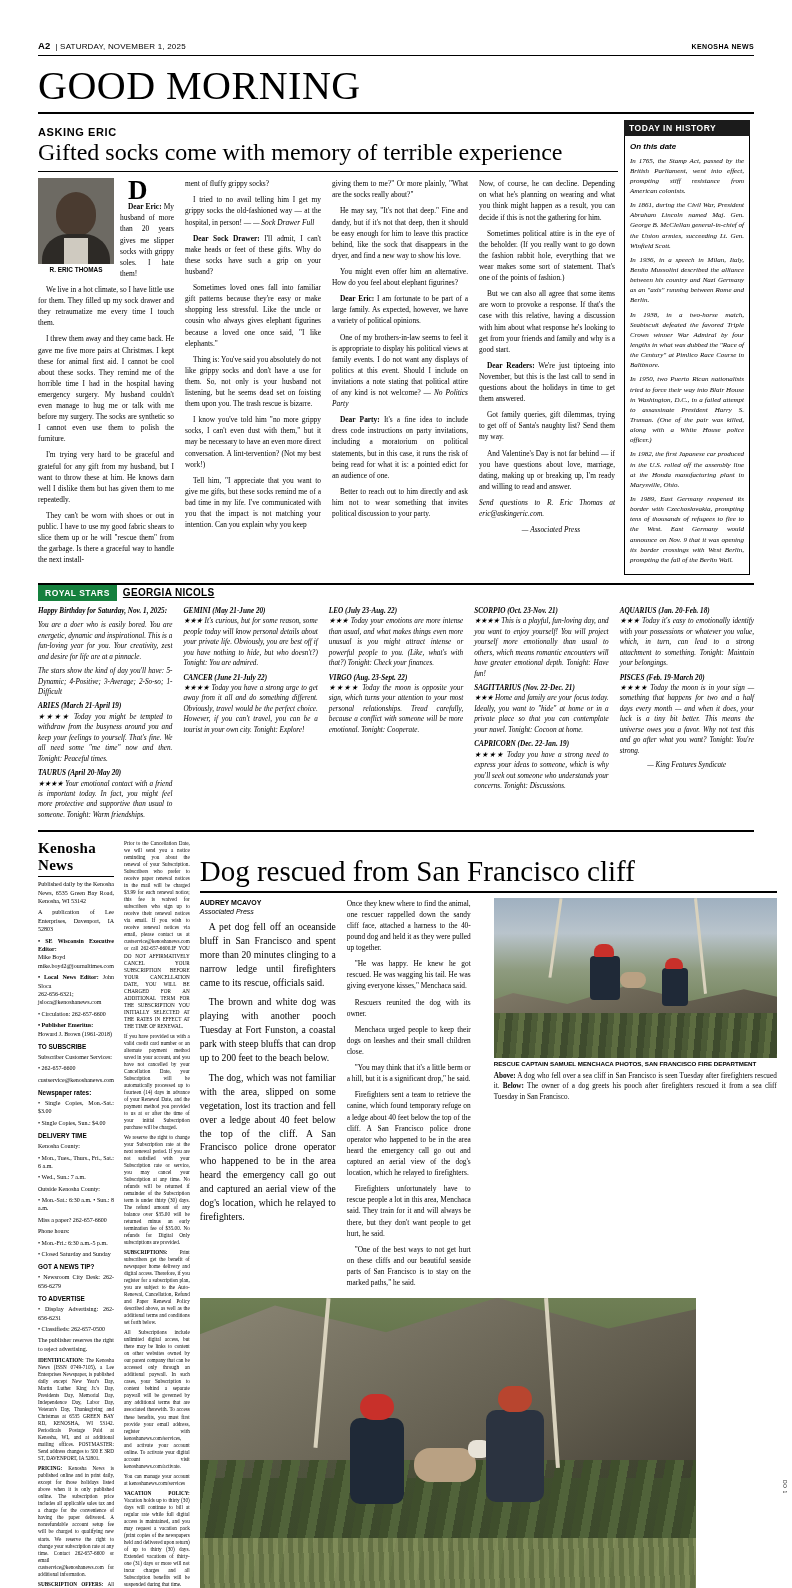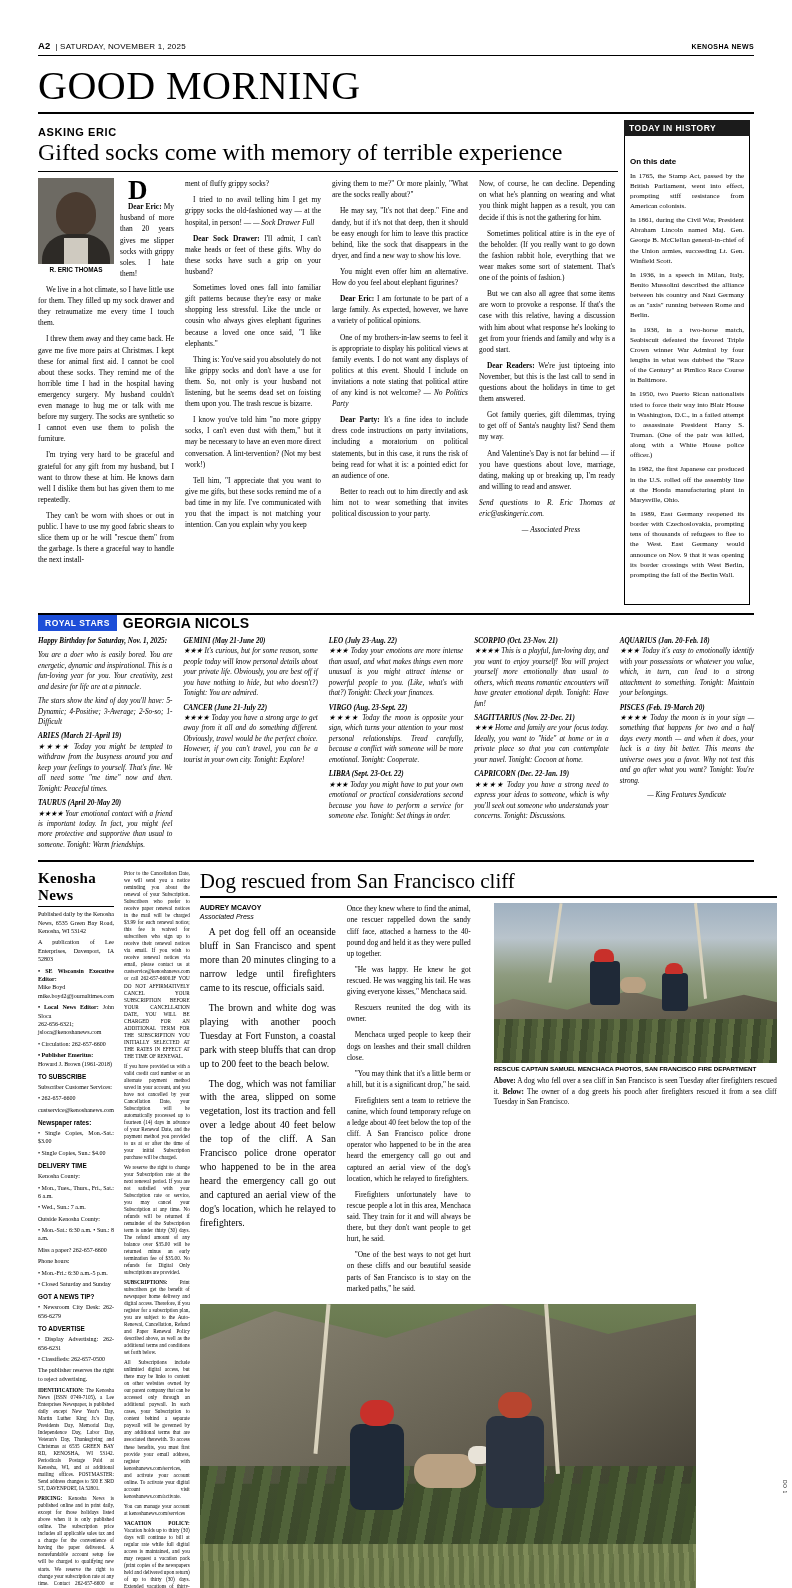--- a/index.html
+++ b/index.html
@@ -40,49 +40,49 @@
   .photo .body{position:absolute;left:4px;top:56px;width:68px;height:34px;background:#2d2a26;border-radius:26px 26px 0 0;}
   .photo .shirt{position:absolute;left:26px;top:60px;width:24px;height:30px;background:#cfcac0;}
   .photocap{font-family:"Liberation Sans",sans-serif;font-size:6.4px;font-weight:700;line-height:1.25;
             text-align:center;margin-top:2px;}
 
   
   .history{width:126px;}
   .hisbar{background:#1b1b1b;color:#fff;font-family:"Liberation Sans",sans-serif;font-size:8.5px;
           font-weight:700;letter-spacing:.5px;padding:3px 5px;}
   .hisbody{border-left:1px solid #000;border-right:1px solid #000;border-bottom:1px solid #000;
-           padding:20px 5px;font-size:7px;line-height:1.45;text-align:justify;}
+           padding:5px 5px;font-size:7px;line-height:1.45;text-align:justify;font-style:italic;}
   .hisbody h4{font-family:"Liberation Sans",sans-serif;font-size:8px;margin:0 0 3px 0;}
   .hisbody p{margin:0 0 4px 0;}
 
   
   .starbar{display:flex;align-items:center;margin-top:8px;border-top:2px solid #000;}
-  .starbar .tag{background:#1d4ed8;color:#fff;font-family:"Liberation Sans",sans-serif;font-size:8.5px;
+  .starbar .tag{background:#15803d;color:#fff;font-family:"Liberation Sans",sans-serif;font-size:8.5px;
                 font-weight:700;letter-spacing:.5px;padding:3px 7px;}
-  .starbar .by{font-family:"Liberation Sans",sans-serif;font-size:14px;font-weight:700;margin-left:6px;letter-spacing:.3px;}
+  .starbar .by{font-family:"Liberation Sans",sans-serif;font-size:10px;font-weight:700;margin-left:6px;letter-spacing:.3px;text-decoration:underline;}
   .starwrap{display:flex;gap:11px;margin-top:5px;border-bottom:2px solid #000;padding-bottom:6px;}
   .scol{width:136px;font-size:7.2px;line-height:1.45;text-align:justify;}
   .scol p{margin:0 0 4px 0;font-style:italic;}
   .scol b{font-weight:700;}
   .stars{letter-spacing:-0.5px;}
 
   
   .lower{display:flex;gap:10px;margin-top:8px;}
   .masthead-col{width:126px;}
   .kn-logo{font-family:"Liberation Serif",serif;font-size:15px;font-weight:700;letter-spacing:.3px;
            border-bottom:1px solid #000;padding-bottom:2px;}
   .kn-sub{font-size:6px;line-height:1.4;margin-top:3px;text-align:justify;}
   .kn-sub h5{font-family:"Liberation Sans",sans-serif;font-size:6.4px;margin:5px 0 1px 0;font-weight:700;}
   .kn-sub p{margin:0 0 3px 0;}
   .tinycol{font-size:5.2px;line-height:1.35;text-align:justify;}
   .tinycol p{margin:0 0 3px 0;}
   .tinycol b{font-weight:700;}
 
   .dogcol{width:580px;}
-  .doghead{font-size:21px;line-height:1.05;margin:0 0 4px 0;}
+  .doghead{font-size:29px;line-height:1.05;margin:16px 0 4px 0;}
   .dogrule{border-top:1px solid #000;border-bottom:1px solid #000;height:0;margin:0 0 5px 0;}
   .dogbody{display:flex;gap:11px;}
   .dcol{width:136px;font-size:7.4px;line-height:1.5;text-align:justify;}
   .dcol p{margin:0 12px 5px 0;text-indent:8px;}
   .dcol p.noind{text-indent:0;}
   .byline{font-family:"Liberation Sans",sans-serif;font-size:7px;font-weight:700;line-height:1.3;margin-bottom:4px;}
   .byline span{display:block;font-weight:400;font-style:italic;}
   .dleadp{font-size:9.6px;line-height:1.45;text-align:justify;}
   .dleadp p{margin:0 0 6px 0;text-indent:9px;}
 
@@ -218,21 +218,20 @@
       <p><b>ARIES (March 21-April 19)</b><br><span class="stars">★★★★</span> <span>Today you might be tempted to withdraw from the busyness around you and keep your feelings to yourself. That's fine. We all need some "me time" now and then. Tonight: Peaceful times.</span></p>
       <p><b>TAURUS (April 20-May 20)</b><br><span class="stars">★★★★</span> <span>Your emotional contact with a friend is important today. In fact, you might feel more protective and supportive than usual to someone. Tonight: Warm friendships.</span></p>
     </div>
     <div class="scol">
       <p><b>GEMINI (May 21-June 20)</b><br><span class="stars">★★★</span> <span>It's curious, but for some reason, some people today will know personal details about your private life. Obviously, you are best off if you have nothing to hide, but who doesn't?) Tonight: You are admired.</span></p>
       <p><b>CANCER (June 21-July 22)</b><br><span class="stars">★★★★</span> <span>Today you have a strong urge to get away from it all and do something different. Obviously, travel would be the perfect choice. However, if you can't travel, you can be a tourist in your own city. Tonight: Explore!</span></p>
     </div>
     <div class="scol">
       <p><b>LEO (July 23-Aug. 22)</b><br><span class="stars">★★★</span> <span>Today your emotions are more intense than usual, and what makes things even more unusual is you might attract intense or powerful people to you. (Like, what's with that?) Tonight: Check your finances.</span></p>
       <p><b>VIRGO (Aug. 23-Sept. 22)</b><br><span class="stars">★★★★</span> <span>Today the moon is opposite your sign, which turns your attention to your most personal relationships. Tread carefully, because a conflict with someone will be more emotional. Tonight: Cooperate.</span></p>
-      <p><b>LIBRA (Sept. 23-Oct. 22)</b><br><span class="stars">★★★</span> <span>Today you might have to put your own emotional or practical considerations second because you have to perform a service for someone else. Tonight: Set things in order.</span></p>
     </div>
     <div class="scol">
       <p><b>SCORPIO (Oct. 23-Nov. 21)</b><br><span class="stars">★★★★</span> <span>This is a playful, fun-loving day, and you want to enjoy yourself! You will project yourself more emotionally than usual to others, which means romantic encounters will have greater emotional depth. Tonight: Have fun!</span></p>
       <p><b>SAGITTARIUS (Nov. 22-Dec. 21)</b><br><span class="stars">★★★</span> <span>Home and family are your focus today. Ideally, you want to "hide" at home or in a private place so that you can contemplate your navel. Tonight: Cocoon at home.</span></p>
       <p><b>CAPRICORN (Dec. 22-Jan. 19)</b><br><span class="stars">★★★★</span> <span>Today you have a strong need to express your ideas to someone, which is why you'll seek out someone who understands your concerns. Tonight: Discussions.</span></p>
     </div>
     <div class="scol">
       <p><b>AQUARIUS (Jan. 20-Feb. 18)</b><br><span class="stars">★★★</span> <span>Today it's easy to emotionally identify with your possessions or whatever you value, which, in turn, can lead to a strong attachment to something. Tonight: Maintain your belongings.</span></p>
       <p><b>PISCES (Feb. 19-March 20)</b><br><span class="stars">★★★★</span> <span>Today the moon is in your sign — something that happens for two and a half days every month — and when it does, your luck is a tiny bit better. This means the universe owes you a favor. Why not test this and go after what you want? Tonight: You're strong.</span></p>
       <p class="sig ital">— King Features Syndicate</p>

